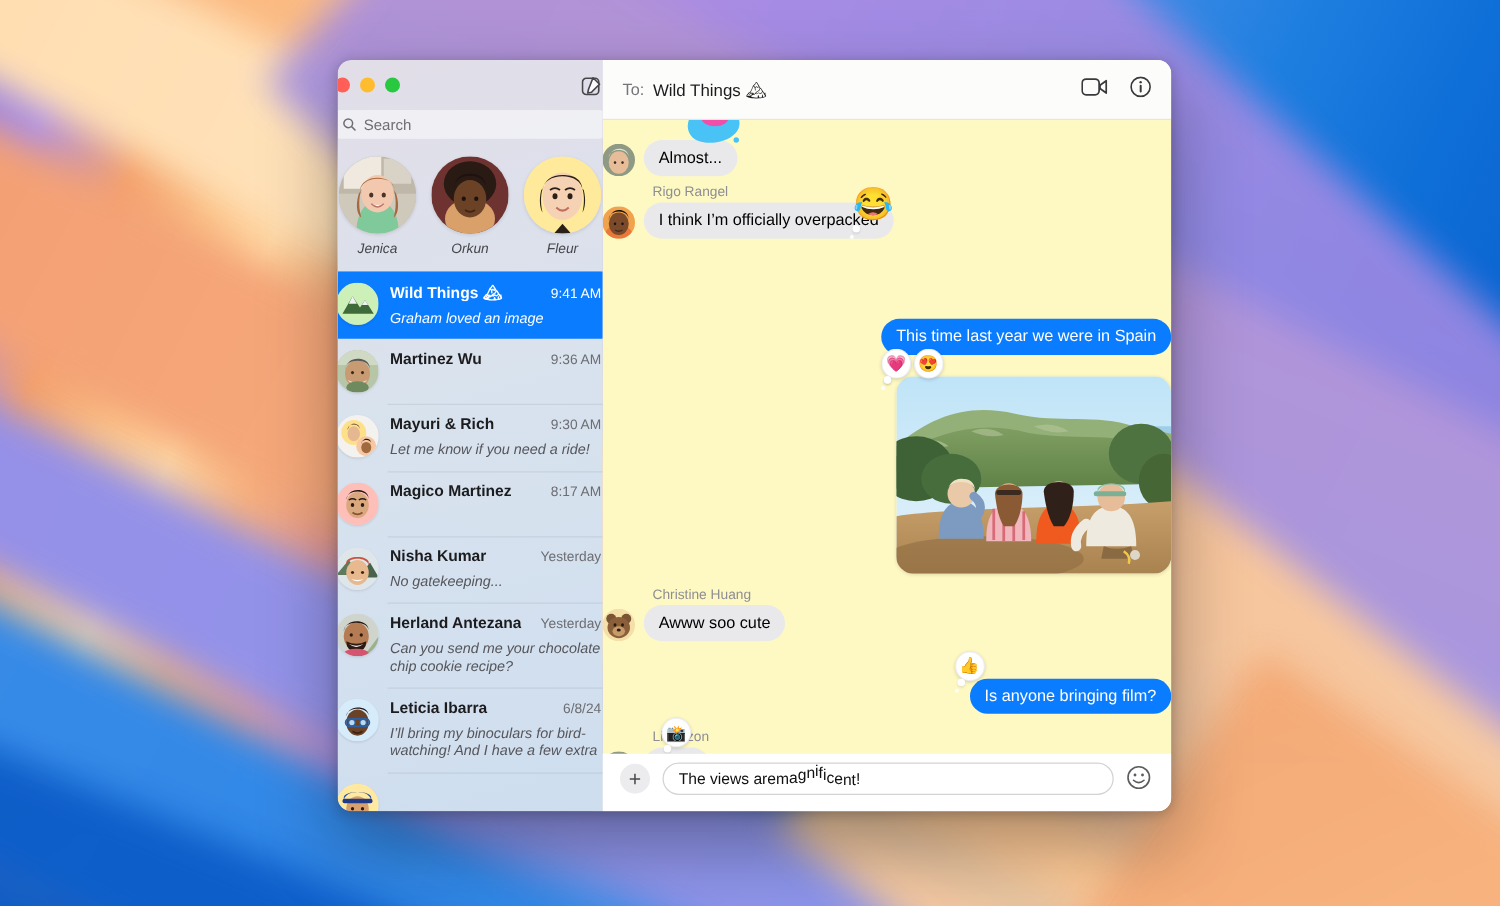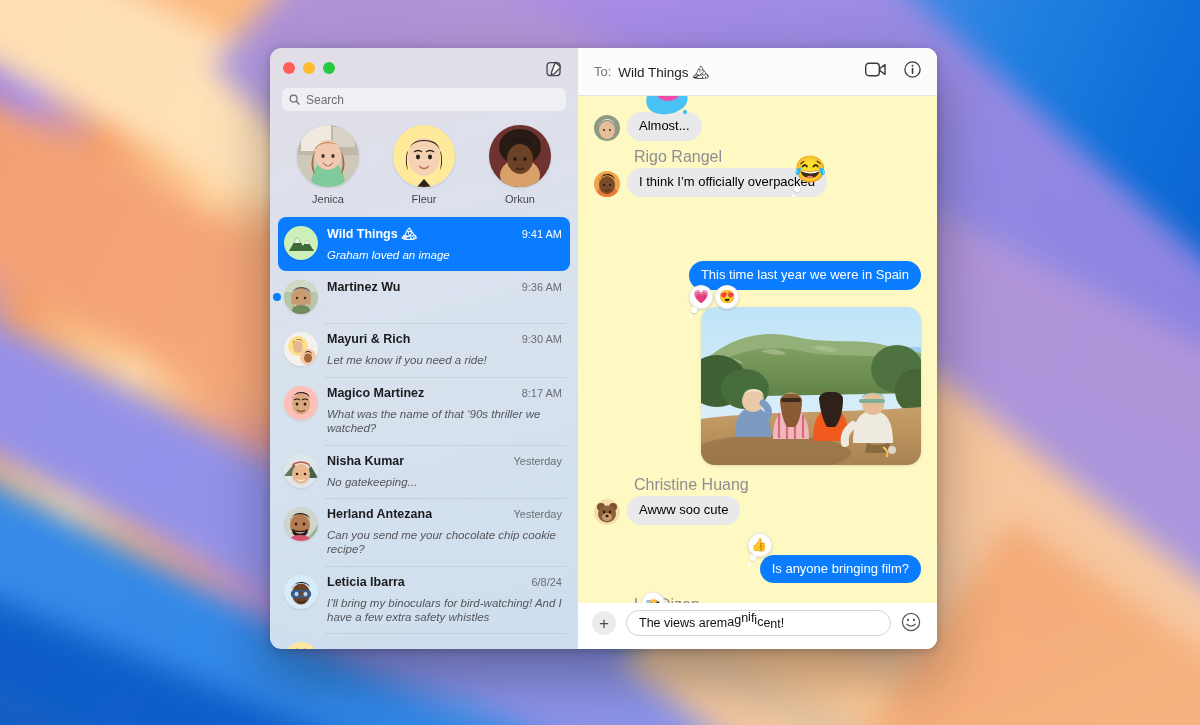--- a/index.html
+++ b/index.html
@@ -99,21 +99,21 @@
     left: 270px; top: 48px;
     width: 667px; height: 601px;
     border-radius: 11px;
     overflow: hidden;
     display: flex;
     box-shadow: 0 26px 60px rgba(0,0,0,.34), 0 2px 10px rgba(0,0,0,.22);
   }
 
   
   #sidebar {
-    width: 308px; height: 100%;
+    width: 212px; height: 100%;
     background: rgba(225,231,240,0.93);
     backdrop-filter: blur(26px);
     position: relative;
     display: flex; flex-direction: column;
     overflow: hidden;
     align-items: center;
   }
   .sb-tint {
     position: absolute; inset: 0;
     background: linear-gradient(165deg, rgba(226,221,231,.95) 0%, rgba(216,226,238,.95) 45%, rgba(205,221,238,.95) 100%);
@@ -141,21 +141,21 @@
     height: 23px; border-radius: 6px;
     background: rgba(255,255,255,.52);
     display: flex; align-items: center; gap: 6px;
     padding: 0 7px;
   }
   .search .ph { font-size: 12px; color: #6d6d72; }
   .search svg { flex: none; }
 
   .pinned {
     display: flex; justify-content: space-around;
-    padding: 4px 10px 12px; flex: none;
+    padding: 4px 10px 12px; flex: none; font-style: italic;
   }
   .pin { width: 74px; text-align: center; }
   .pin .av {
     width: 62px; height: 62px; border-radius: 50%;
     margin: 0 auto 6px; overflow: hidden; position: relative;
     box-shadow: 0 1px 3px rgba(0,0,0,.12);
   }
   .pin .nm { font-size: 11px; color: #46464b; }
 
   .convlist { flex: 1; overflow: hidden; padding: 0 8px; }
@@ -200,21 +200,21 @@
     height: 48px; flex: none;
     display: flex; align-items: center; gap: 7px;
     padding: 0 16px;
     border-bottom: 1px solid rgba(0,0,0,.09);
     background: rgba(252,252,253,.96);
   }
   .thread-head .to { font-size: 13px; color: #75757a; }
   .thread-head .title { font-size: 13.5px; color: #1c1c1e; }
   .head-actions { margin-left: auto; display: flex; gap: 18px; align-items: center; color: #3a3a3c; }
 
-  .msgs { flex: 1; overflow: hidden; padding: 6px 16px 0; position: relative; }
+  .msgs { flex: 1; overflow: hidden; padding: 6px 0 0; position: relative; }
 
   .m { display: flex; align-items: flex-end; gap: 7px; margin-bottom: 5px; position: relative; }
   .m.out { justify-content: flex-end; }
   .m .av {
     width: 26px; height: 26px; border-radius: 50%;
     flex: none; overflow: hidden; position: relative;
   }
   .bubble {
     max-width: 270px; padding: 6px 12px;
     border-radius: 16px; font-size: 13px; line-height: 1.3;
@@ -230,21 +230,21 @@
     z-index: -1;
   }
   .bubble.out::after {
     content: ""; position: absolute; right: -4px; bottom: 0;
     width: 12px; height: 13px; background: #0a7cff;
     border-bottom-left-radius: 12px;
     clip-path: polygon(0 0, 42% 0, 100% 100%, 0 100%);
     z-index: -1;
   }
   .sender {
-    font-size: 16px; color: #8e8e93;
+    font-size: 11px; color: #8e8e93;
     margin: 7px 0 2px 40px;
   }
 
   
   .tapbacks {
     position: absolute; display: flex; gap: 2px; z-index: 6;
   }
   .tb {
     width: 24px; height: 24px; border-radius: 50%;
     background: #fff; border: 1px solid rgba(0,0,0,.07);
@@ -363,51 +363,51 @@
               <path d="M26 38 Q31 42 36 38 Q31 40 26 38Z" fill="#fff"></path>
               <path d="M26 38 Q31 43 36 38" stroke="#b9766a" stroke-width="1.2" fill="none"></path>
             </svg>
           </div>
           <div class="nm">Jenica</div>
         </div>
 
         <div class="pin">
           <div class="av">
             <svg width="62" height="62" viewBox="0 0 62 62">
+              <rect width="62" height="62" fill="#6e3330"></rect>
+              <ellipse cx="31" cy="50" rx="20" ry="16" fill="#d9a06a"></ellipse>
+              <ellipse cx="31" cy="22" rx="21" ry="18" fill="#2a1a14"></ellipse>
+              <ellipse cx="31" cy="34" rx="13" ry="15" fill="#6b4226"></ellipse>
+              <path d="M18 26 C18 12 44 12 44 26 C44 17 38 14 31 14 C24 14 19 17 18 26Z" fill="#1d1210"></path>
+              <ellipse cx="26" cy="34" rx="1.7" ry="1.8" fill="#1d1210"></ellipse>
+              <ellipse cx="36" cy="34" rx="1.7" ry="1.8" fill="#1d1210"></ellipse>
+              <path d="M27 43 Q31 46 35 43" stroke="#40240f" stroke-width="1.4" fill="none"></path>
+            </svg>
+          </div>
+          <div class="nm">Orkun</div>
+        </div>
+
+        <div class="pin">
+          <div class="av">
+            <svg width="62" height="62" viewBox="0 0 62 62">
               <rect width="62" height="62" fill="#ffe99a"></rect>
               <path d="M31 54 L24 62 L38 62 Z" fill="#2a2018"></path>
               <ellipse cx="31" cy="32" rx="16" ry="19" fill="#f6d2b4"></ellipse>
               <path d="M15 28 C15 12 47 12 47 28 C47 18 40 15 31 15 C22 15 16 19 15 28Z" fill="#2a2018"></path>
               <path d="M14 27 C12 35 13 42 15 45 C13 36 14 30 15 26Z" fill="#2a2018"></path>
               <path d="M48 27 C50 35 49 42 47 45 C49 36 48 30 47 26Z" fill="#2a2018"></path>
               <ellipse cx="25" cy="32" rx="2" ry="2.4" fill="#2a2018"></ellipse>
               <ellipse cx="37" cy="32" rx="2" ry="2.4" fill="#2a2018"></ellipse>
               <path d="M21 27 Q25 24 29 27" stroke="#2a2018" stroke-width="1.4" fill="none"></path>
               <path d="M33 27 Q37 24 41 27" stroke="#2a2018" stroke-width="1.4" fill="none"></path>
               <path d="M26 41 Q31 46 36 41" stroke="#c0705f" stroke-width="1.6" fill="none"></path>
             </svg>
           </div>
           <div class="nm">Fleur</div>
         </div>
-
-        <div class="pin">
-          <div class="av">
-            <svg width="62" height="62" viewBox="0 0 62 62">
-              <rect width="62" height="62" fill="#6e3330"></rect>
-              <ellipse cx="31" cy="50" rx="20" ry="16" fill="#d9a06a"></ellipse>
-              <ellipse cx="31" cy="22" rx="21" ry="18" fill="#2a1a14"></ellipse>
-              <ellipse cx="31" cy="34" rx="13" ry="15" fill="#6b4226"></ellipse>
-              <path d="M18 26 C18 12 44 12 44 26 C44 17 38 14 31 14 C24 14 19 17 18 26Z" fill="#1d1210"></path>
-              <ellipse cx="26" cy="34" rx="1.7" ry="1.8" fill="#1d1210"></ellipse>
-              <ellipse cx="36" cy="34" rx="1.7" ry="1.8" fill="#1d1210"></ellipse>
-              <path d="M27 43 Q31 46 35 43" stroke="#40240f" stroke-width="1.4" fill="none"></path>
-            </svg>
-          </div>
-          <div class="nm">Orkun</div>
-        </div>
       </div>
 
       <div class="convlist">
 
         <div class="conv selected">
           <div class="av">
             <svg width="34" height="34" viewBox="0 0 34 34">
               <rect width="34" height="34" fill="#cdf0b8"></rect>
               <path d="M5 25 L13 11 L19 20 L23 14 L30 25 Z" fill="#3f6b3a"></path>
               <path d="M13 11 L16.5 17 L10 17 Z" fill="#eef3f0"></path>
@@ -477,21 +477,20 @@
               <path d="M13 24 Q17 27 21 24" stroke="#8a5236" stroke-width="1.3" fill="none"></path>
               <path d="M10 14 Q13 12 16 14" stroke="#2a1c14" stroke-width="1.1" fill="none"></path>
               <path d="M18 14 Q21 12 24 14" stroke="#2a1c14" stroke-width="1.1" fill="none"></path>
             </svg>
           </div>
           <div class="body">
             <div class="row1">
               <span class="name">Magico Martinez</span>
               <span class="time">8:17 AM</span>
             </div>
-            <div class="prev">What was the name of that ‘90s thriller we watched?</div>
           </div>
         </div>
 
         <div class="conv">
           <div class="av">
             <svg width="34" height="34" viewBox="0 0 34 34">
               <rect width="34" height="34" fill="#dfe6ea"></rect>
               <path d="M0 22 L10 10 L19 22 Z" fill="#5d7a5c"></path>
               <path d="M18 24 L27 12 L34 24 Z" fill="#46624a"></path>
               <ellipse cx="17" cy="20" rx="9" ry="10" fill="#e8b98e"></ellipse>

